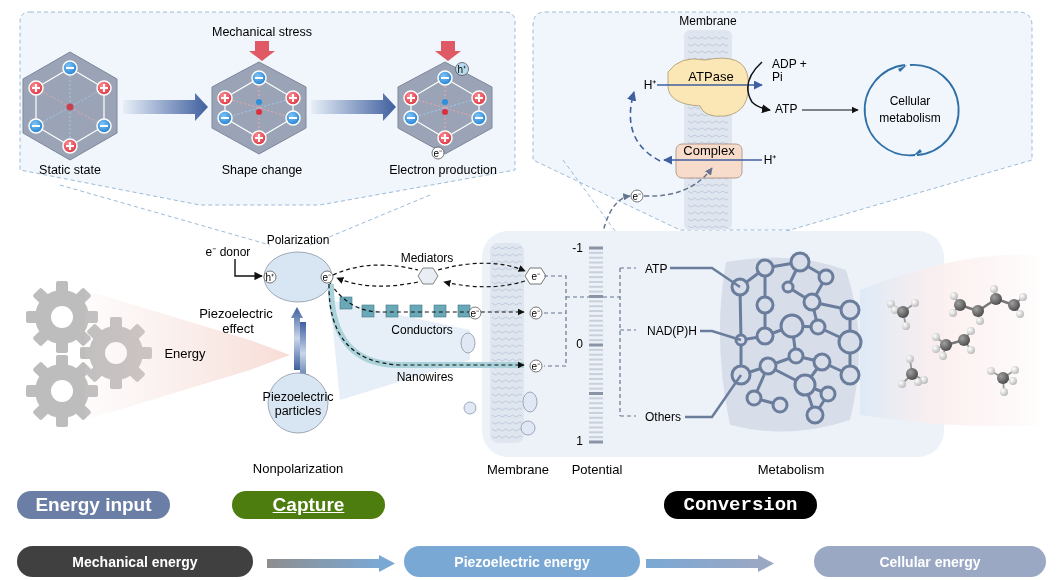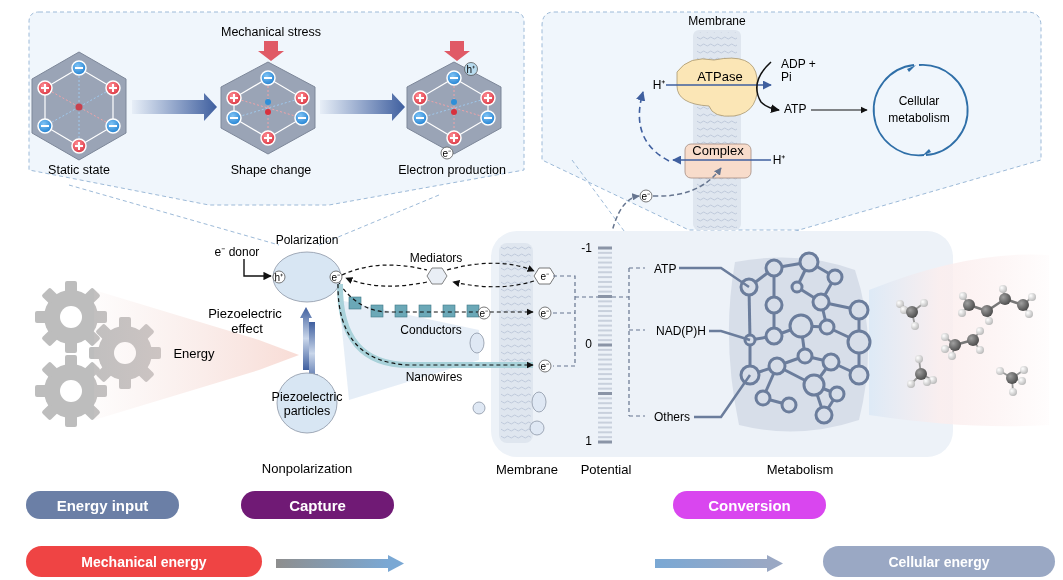--- a/index.html
+++ b/index.html
@@ -1,19 +1,19 @@
 <!DOCTYPE html>
 <html><head>
 <meta charset="utf-8">
 <style>
   html,body{margin:0;padding:0;background:#ffffff;}
   body{width:1063px;height:580px;position:relative;overflow:hidden;font-family:"Liberation Sans",sans-serif;color:#111;}
-  #stage{position:absolute;left:9px;top:0;width:845px;height:580px;border-radius:10px;}
+  #stage{position:absolute;left:0;top:0;width:845px;height:580px;border-radius:10px;}
   svg text{font-family:"Liberation Sans",sans-serif;}
-  .pill{position:absolute;height:28px;border-radius:14px;color:#fff;font-weight:bold;font-size:15px;display:flex;align-items:center;justify-content:center;}
+  .pill{position:absolute;height:28px;border-radius:14px;color:#fff;font-weight:bold;font-size:19px;display:flex;align-items:center;justify-content:center;}
   .stage-pill{background:#6b7fa6;top:491px;width:153px;}
   .energy-pill{top:546px;height:31px;border-radius:16px;font-size:14px;}
 </style>
 </head>
 <body>
 
 <div id="stage">
 <svg width="1063" height="580" viewBox="0 0 1063 580" xmlns="http://www.w3.org/2000/svg">
   <defs>
     <linearGradient id="gArrowBlue" x1="0" x2="1" y1="0" y2="0">
@@ -581,19 +581,20 @@
       </g>
 
   <rect x="267" y="559" width="112" height="9" fill="url(#gMechArrow)"></rect>
   <path d="M379 555 L395 563.5 L379 572 Z" fill="#7aa8d4"></path>
   <rect x="646" y="559" width="112" height="9" fill="url(#gPiezoArrow)"></rect>
   <path d="M758 555 L774 563.5 L758 572 Z" fill="#9aa8c4"></path>
 </svg>
 
 
 <div class="pill stage-pill" style="left: 17px; background: rgb(107, 127, 166);">Energy input</div>
-<div class="pill stage-pill" style="left: 232px; background: #701a75;">Capture</div>
-<div class="pill stage-pill" style="left: 664px; background: #d946ef;">Conversion</div>
-
-
-<div class="pill energy-pill" id="ep0" style="left: 17px; width: 236px; background: #ef4444;">Mechanical energy</div>
+<div class="pill stage-pill" style="left: 232px; background: #4d7c0f; text-decoration: underline;">Capture</div>
+<div class="pill stage-pill" style="left: 664px; background: #000000; font-family: Liberation Mono, monospace;">Conversion</div>
+
+
+<div class="pill energy-pill" id="ep0" style="left: 17px; width: 236px; background: #404040;">Mechanical energy</div>
+<div class="pill energy-pill" id="ep1" style="left: 404px; width: 236px; background: rgb(122, 168, 212);">Piezoelectric energy</div>
 <div class="pill energy-pill" id="ep2" style="left: 814px; width: 232px; background: rgb(154, 168, 196);">Cellular energy</div>
 </div>
 
 </body></html>

